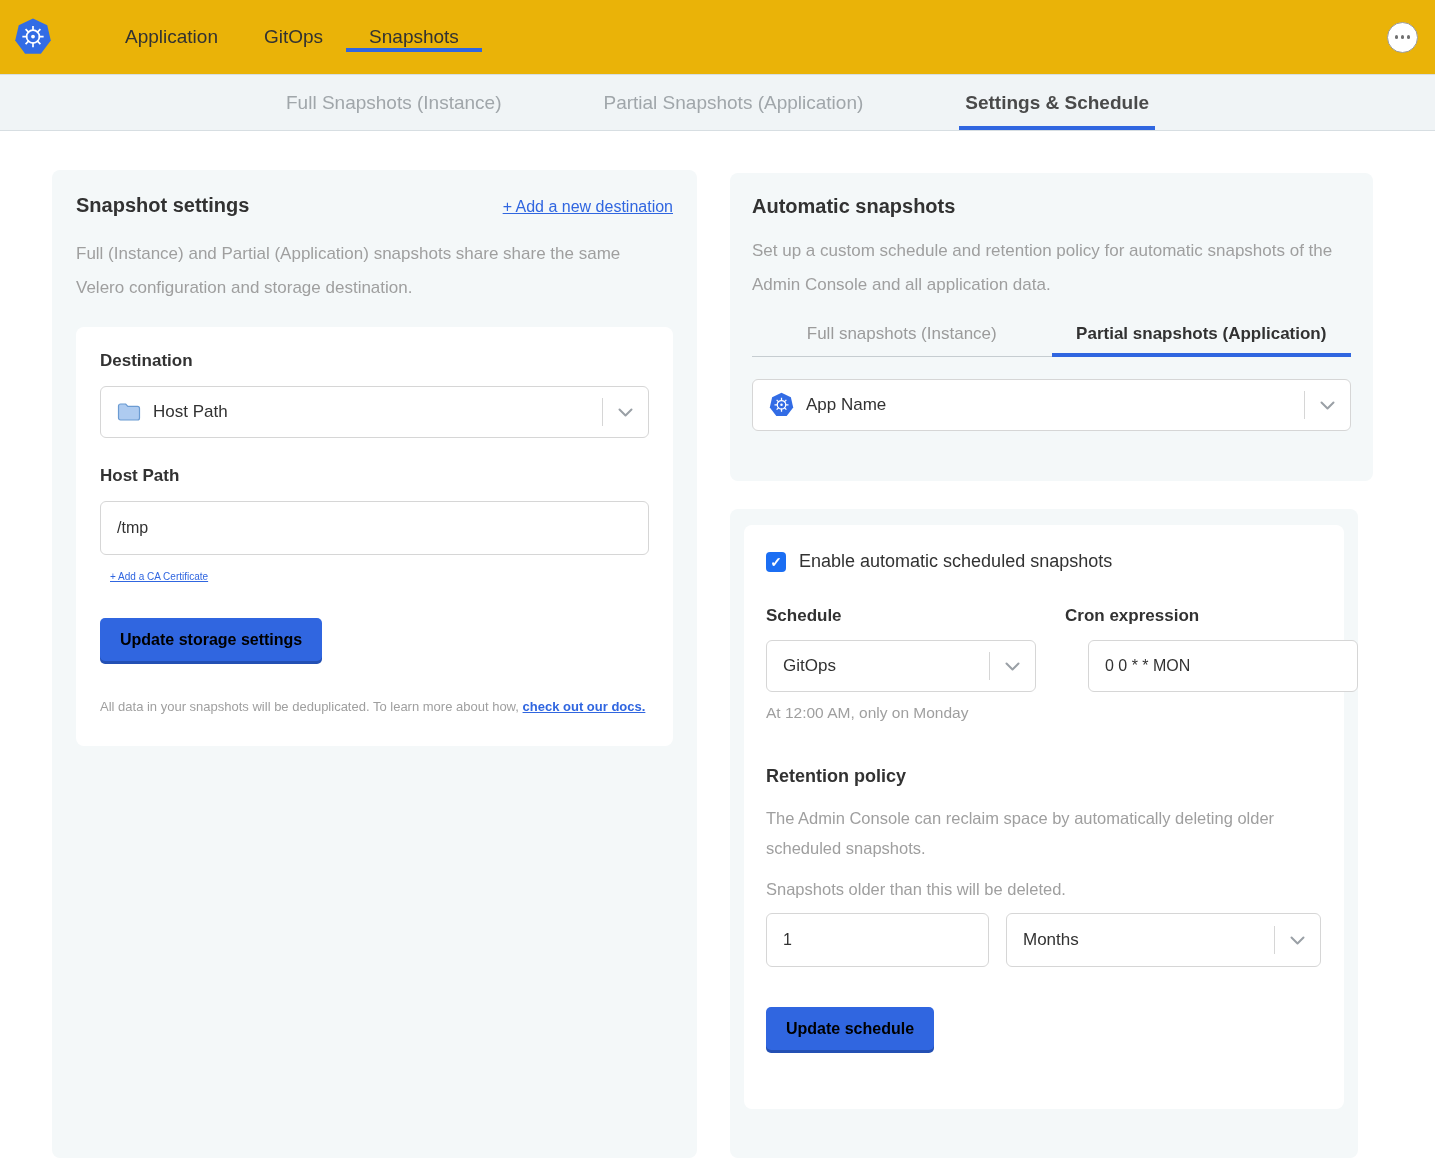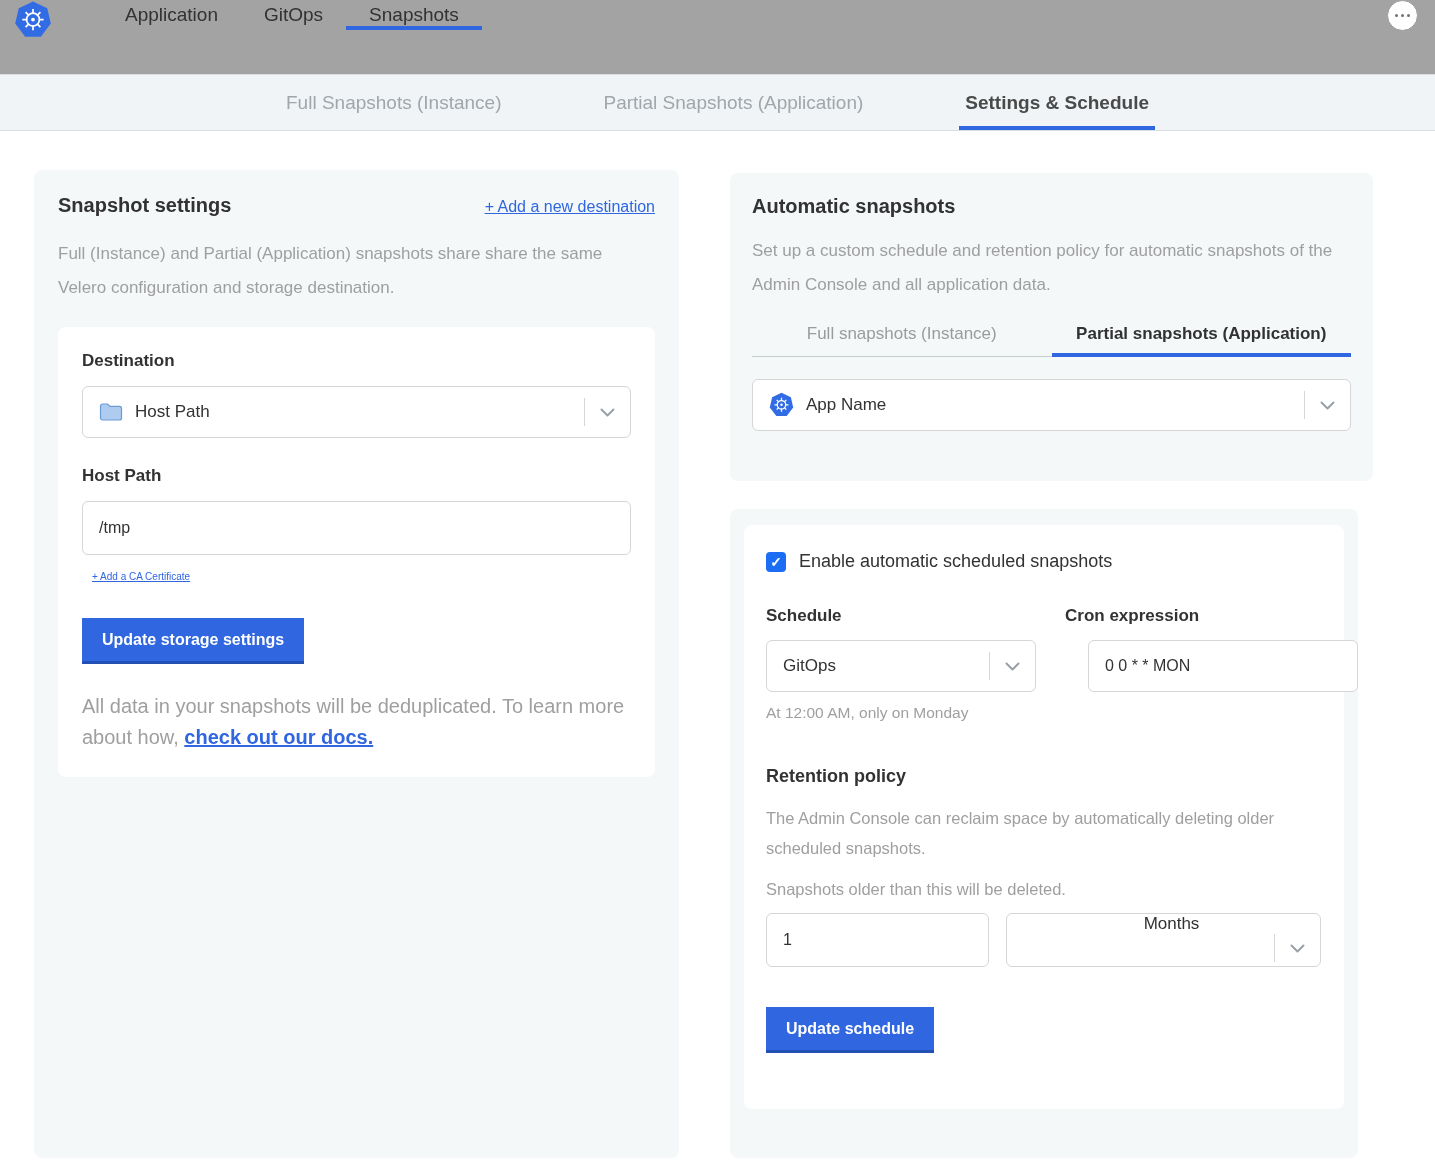--- a/index.html
+++ b/index.html
@@ -9,22 +9,22 @@
     background: #ffffff;
     color: #323232;
     position: relative;
     overflow: hidden;
   }
 
   
   .topnav {
     height: 74px;
     display: flex;
-    align-items: flex-start;
-    background: #a3a3a3;
+    align-items: center;
+    background: #eab308;
     position: relative;
   }
   .brand {
     display: flex; align-items: center;
     padding-left: 14px; width: 70px;
   }
   .brand svg { width: 38px; height: 40px; }
   .nav-items { display: flex; align-items: stretch; margin-left: 32px; }
   .nav-item {
     display: flex; align-items: center;
@@ -68,21 +68,21 @@
     border-bottom-color: #3066e0;
   }
 
   
   .main { position: relative; height: 1038px; background: #fff; }
   .panel {
     position: absolute;
     background: #f4f8f9;
     border-radius: 8px;
   }
-  .panel-left  { left: 34px;  top: 39px;  width: 645px; height: 988px; padding: 24px; }
+  .panel-left  { left: 52px;  top: 39px;  width: 645px; height: 988px; padding: 24px; }
   .panel-rtop  { left: 730px; top: 42px;  width: 643px; height: 308px; padding: 22px; }
   .panel-rbot  { left: 730px; top: 378px; width: 628px; height: 649px; padding: 16px 14px; }
 
   .panel-head { display: flex; justify-content: space-between; align-items: baseline; }
   .panel-title { font-size: 20px; font-weight: 700; color: #323232; }
   a.blue-link { color: #3066e0; text-decoration: underline; cursor: pointer; }
   .panel-head a.blue-link { font-size: 16px; }
   .panel-desc {
     margin-top: 20px;
     font-size: 17px; line-height: 34px; color: #9f9f9f;
@@ -120,32 +120,32 @@
     font-size: 16px;
     font-family: "Liberation Sans", sans-serif;
     color: #323232;
     background: #fff;
     outline: none;
   }
 
   .btn-primary {
     display: inline-block;
     background: #3066e0;
-    color: #ffffff;
+    color: #000000;
     font-weight: 700;
     font-size: 16px;
     font-family: "Liberation Sans", sans-serif;
     border: none;
-    border-radius: 0;
+    border-radius: 5px;
     padding: 13px 20px 12px;
     box-shadow: 0 3px 0 #2350b4;
     cursor: pointer;
   }
 
-  .footer-note { margin-top: 30px; font-size: 20px; line-height: 31px; color: #9f9f9f; }
+  .footer-note { margin-top: 30px; font-size: 13px; line-height: 31px; color: #9f9f9f; }
   .footer-note a { font-weight: 700; }
 
   
   .inner-tabs { display: flex; margin-top: 12px; }
   .inner-tab {
     flex: 1;
     text-align: center;
     font-size: 17px;
     color: #9b9b9b;
     padding: 10px 0 12px;
@@ -331,21 +331,21 @@
       </div>
 
       <div class="cron-human">At 12:00 AM, only on Monday</div>
 
       <div class="retention-title">Retention policy</div>
       <p class="retention-desc">The Admin Console can reclaim space by automatically deleting older scheduled snapshots.</p>
       <div class="retention-hint">Snapshots older than this will be deleted.</div>
 
       <div class="retention-row">
         <input class="text-input" type="text" value="1" style="">
-        <div class="select-box" style="height:54px;flex-direction:column;">
+        <div class="select-box" style="height:54px;">
           <span class="sel-label no-icon">Months</span>
           <span class="sel-right">
             <span class="sel-divider"></span>
             <span class="sel-chevron">
               <svg width="15" height="9" viewBox="0 0 15 9">
                   <path d="M1.5 1.5l6 6 6-6" fill="none" stroke="#9aa0a6" stroke-width="2" stroke-linecap="round" stroke-linejoin="round"></path>
                 </svg>
             </span>
           </span>
         </div>

